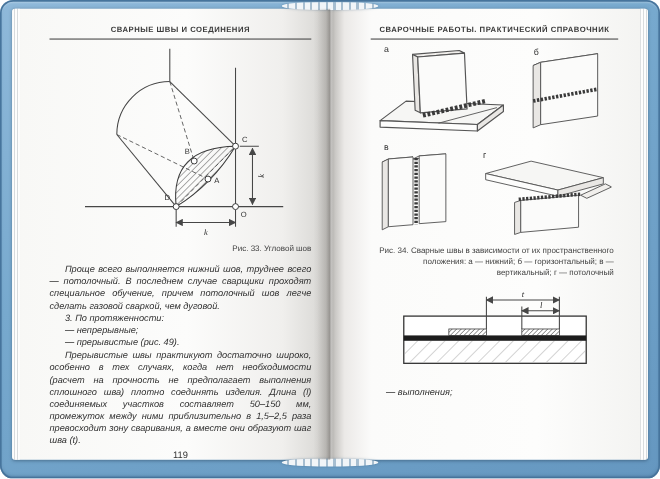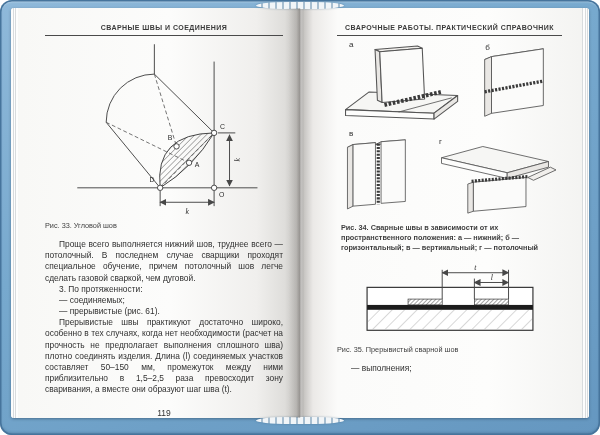--- a/index.html
+++ b/index.html
@@ -36,24 +36,24 @@
 
   .page-content{position:relative;display:flex;flex-direction:column;height:100%;box-sizing:border-box;z-index:1;}
   .page-left .page-content{padding:0 17px 0 34px;}
   .page-right .page-content{padding:0 27px 0 37px;}
 
   .page-header{margin-top:16px;text-align:center;font-size:7px;font-weight:bold;letter-spacing:.45px;
     color:#3a3a3a;padding-bottom:4px;border-bottom:1px solid #4a4a4a;}
 
   .fig-wrap{text-align:center;}
   .fig33-wrap{margin-top:6px;}
-  .fig-caption{text-align:left;font-size:7.3px;color:#3e3e3e;margin-top:3px;}
-  .fig34-caption{margin-top:6px;line-height:1.38;padding:0 4px;font-weight:bold;}
-
-  .body-text{margin-top:9px;font-size:8.4px;line-height:1.33;color:#303030;text-align:justify;}
+  .fig-caption{text-align:right;font-size:7.3px;color:#3e3e3e;margin-top:3px;}
+  .fig34-caption{margin-top:6px;line-height:1.38;padding:0 4px;}
+
+  .body-text{margin-top:9px;font-size:8.4px;line-height:1.33;color:#303030;text-align:justify;font-style:italic;}
   .body-text p{margin:0;text-indent:14px;}
 
   .page-num{margin-top:auto;text-align:center;font-size:8.5px;color:#333;}
 
   .fig34-row{display:flex;align-items:flex-end;margin-top:4px;}
   .fig34-row .cell{position:relative;text-align:center;}
   .cell-a{flex:0 0 57%;} .cell-b{flex:0 0 43%;}
   .cell-v{flex:0 0 40%;} .cell-g{flex:0 0 60%;}
   .sub-label{position:absolute;top:0px;left:12px;font-size:8px;color:#2f2f2f;}
   .cell-b .sub-label{left:20px;}
@@ -132,22 +132,22 @@
             <text class="pl" x="168" y="90">C</text>
             <text class="pl" x="95" y="145">D</text>
             <text class="pl" x="167" y="161">O</text>
           </svg>
         </div>
         <div class="fig-caption">Рис. 33. Угловой шов</div>
 
         <div class="body-text">
           <p>Проще всего выполняется нижний шов, труднее всего — потолочный. В последнем случае сварщики проходят специальное обучение, причем потолочный шов легче сделать газовой сваркой, чем дуговой.</p>
           <p>3. По протяженности:</p>
-          <p>— соединяемых;</p>
-          <p>— прерывистые (рис. 61).</p>
+          <p>— непрерывные;</p>
+          <p>— прерывистые (рис. 49).</p>
           <p>Прерывистые швы практикуют достаточно широко, особенно в тех случаях, когда нет необходимости (расчет на прочность не предполагает выполнения сплошного шва) плотно соединять изделия. Длина (l) соединяемых участков составляет 50–150 мм, промежуток между ними приблизительно в 1,5–2,5 раза превосходит зону сваривания, а вместе они образуют шаг шва (t).</p>
         </div>
 
         <div class="page-num">119</div>
       </div>
     </div>
 
     <div class="page page-right">
       <div class="edge-strip right"></div>
       <div class="page-content">
@@ -238,21 +238,20 @@
               <line class="drawline" x1="92" y1="11" x2="160" y2="11" stroke-width="0.7" marker-start="url(#arr35)" marker-end="url(#arr35)"></line>
               <text class="fl" x="126" y="8" text-anchor="middle">t</text>
             </g>
             <g>
               <line class="drawline" x1="125" y1="17" x2="125" y2="38" stroke-width="0.7"></line>
               <line class="drawline" x1="125" y1="21" x2="160" y2="21" stroke-width="0.7" marker-start="url(#arr35)" marker-end="url(#arr35)"></line>
               <text class="fl" x="143" y="18" text-anchor="middle">l</text>
             </g>
           </svg>
         </div>
-        <div class="fig-caption">Рис. 35. Прерывистый сварной шов</div>
 
         <div class="body-text">
           <p>— выполнения;</p>
         </div>
 
       </div>
     </div>
 
   </div>
   <div class="spine-shadow"></div>

